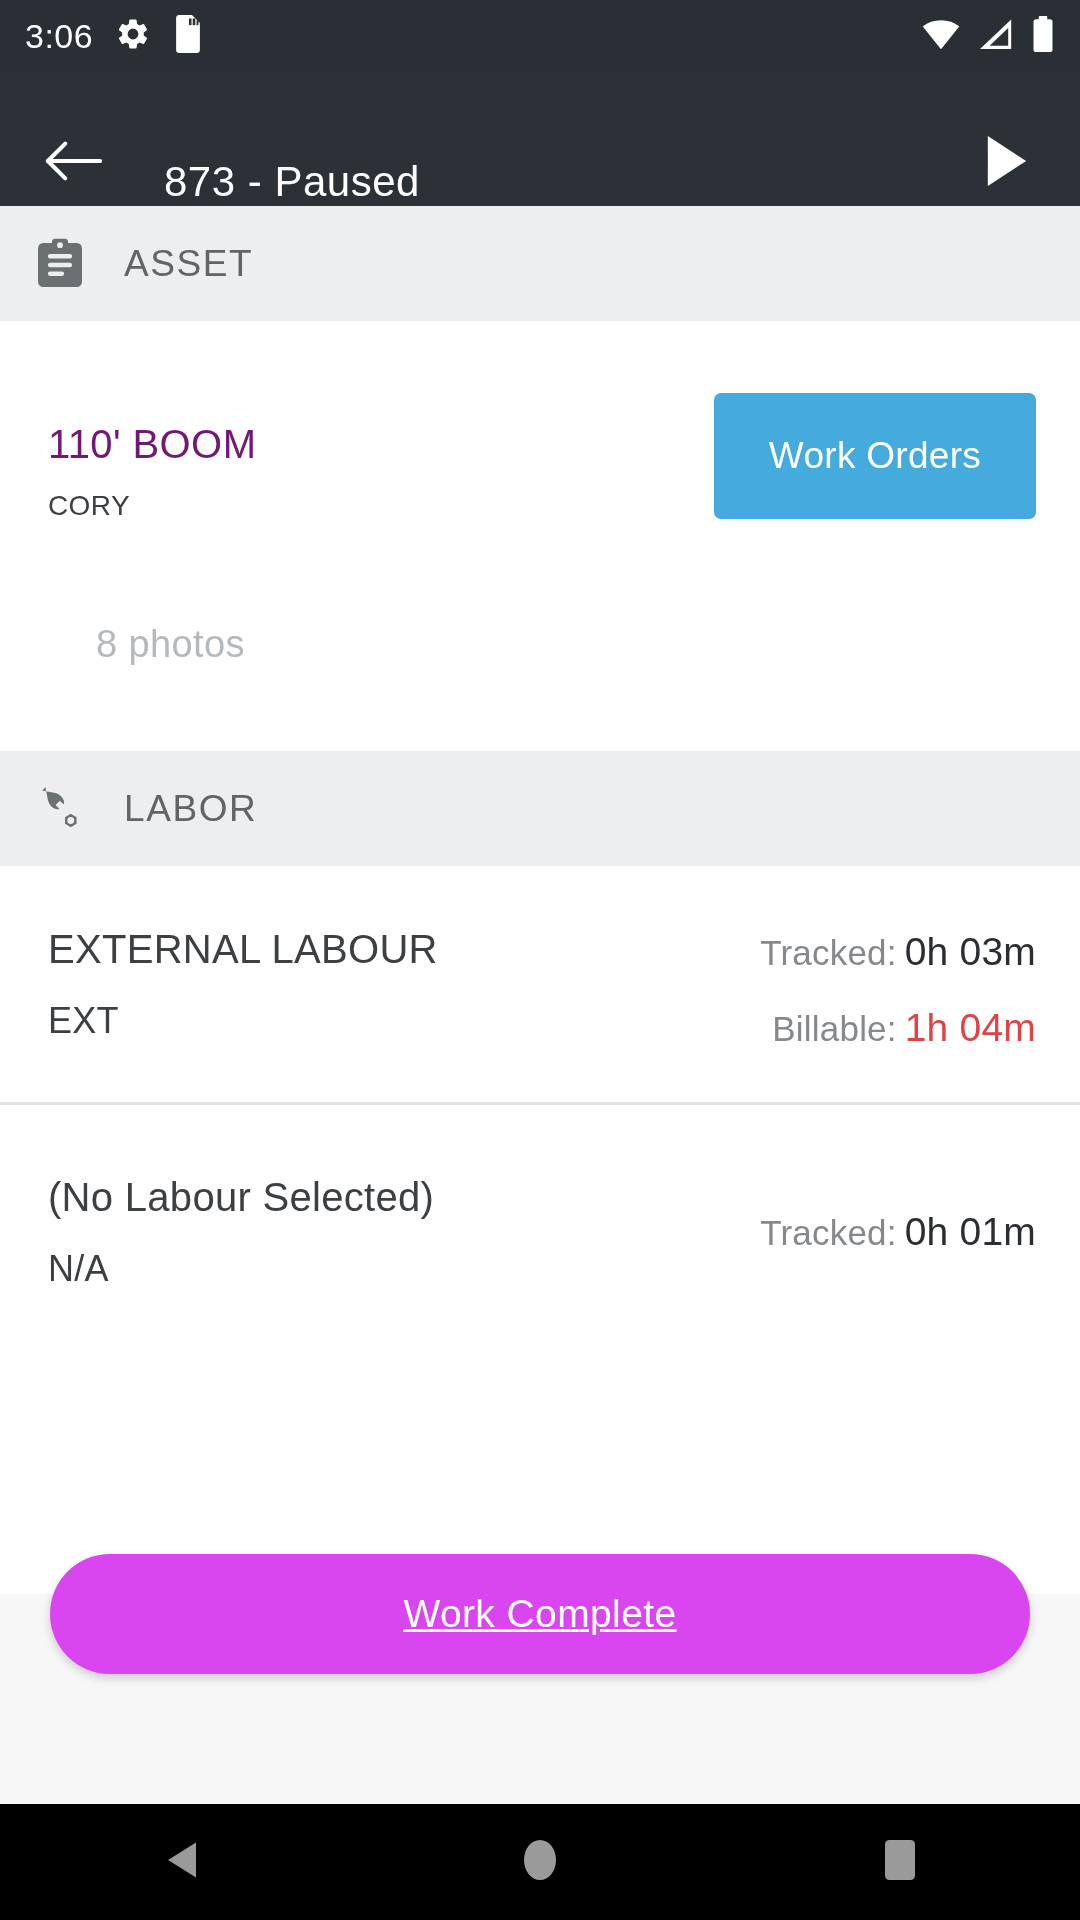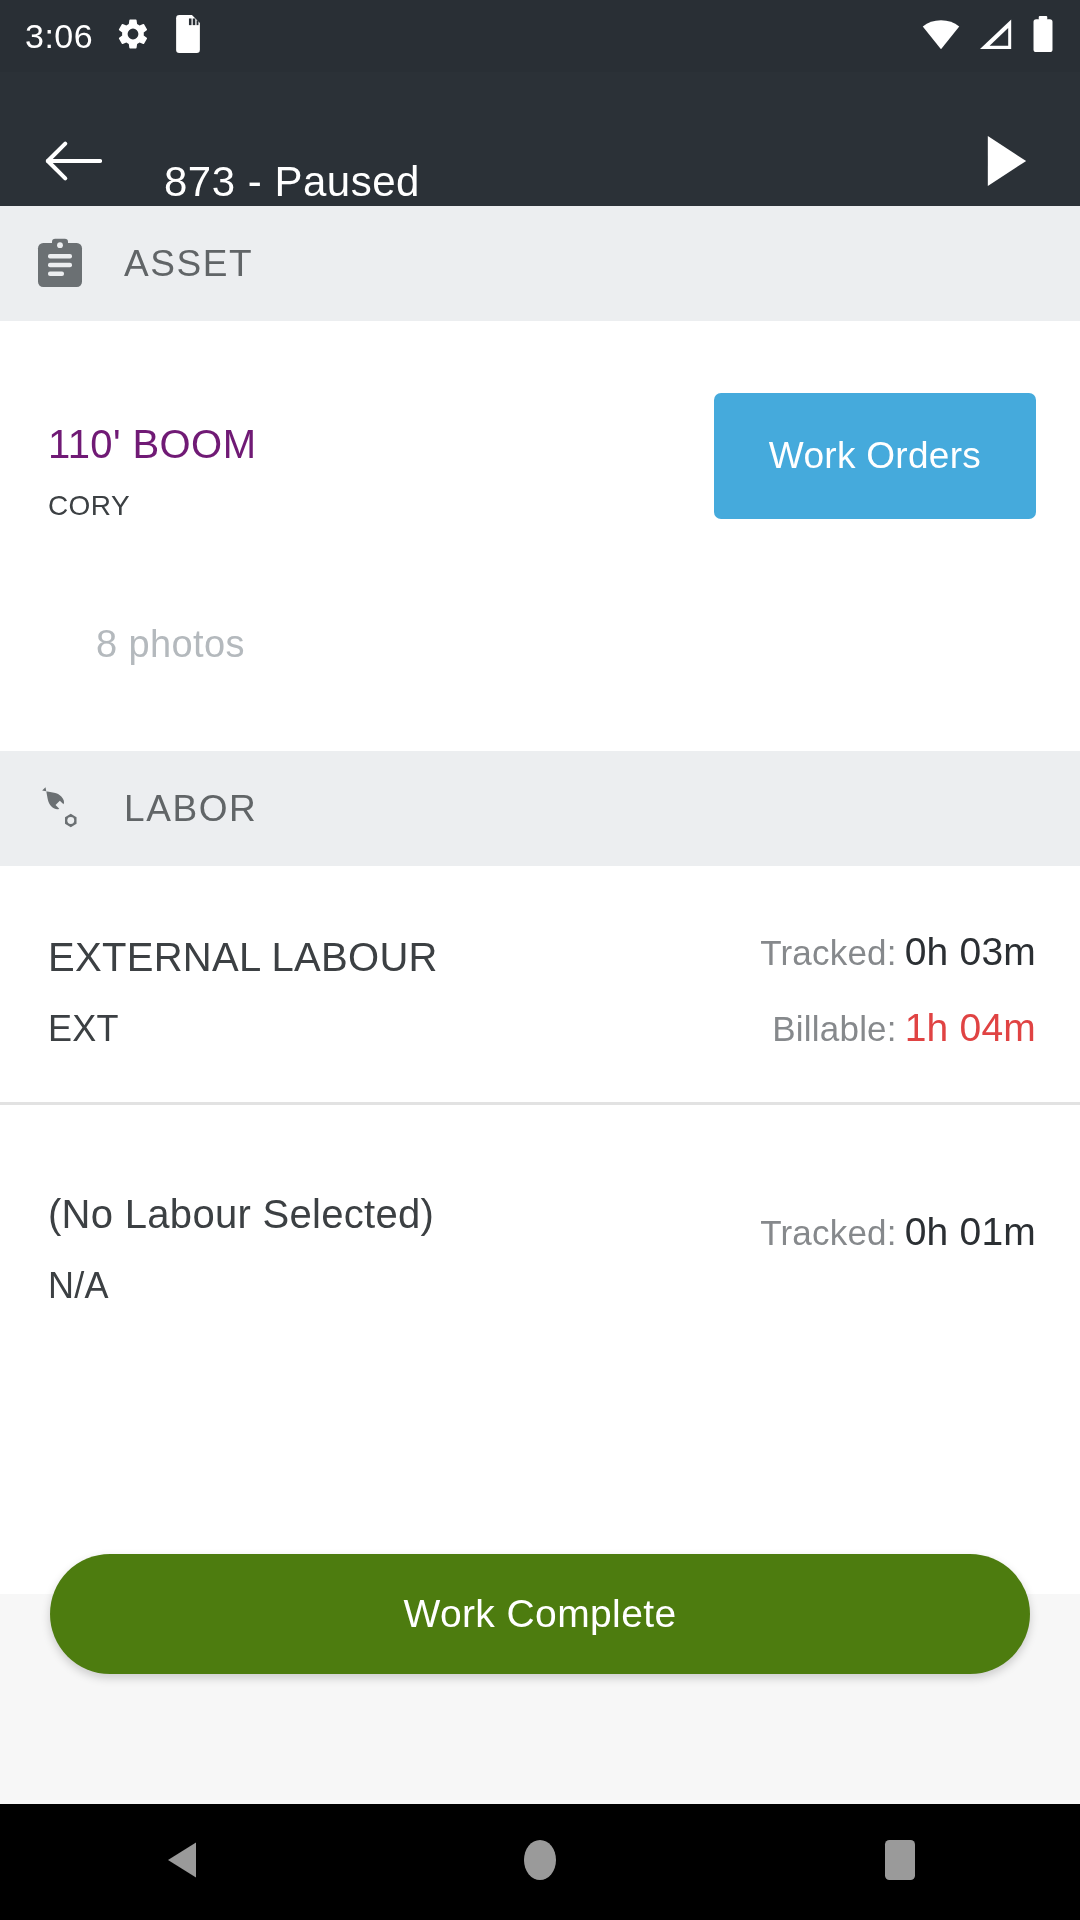--- a/index.html
+++ b/index.html
@@ -62,44 +62,45 @@
     border: none; border-radius: 7px;
     width: 322px; height: 126px;
     font-size: 37px; font-family: Liberation Sans, sans-serif;
     letter-spacing: .3px; cursor: pointer;
   }
   .photos { position: absolute; left: 96px; top: 302px; font-size: 38px; color: #b4b9bd; letter-spacing: .4px; }
 
   
   .labor-body { background: #fff; flex: 1 1 auto; position: relative; }
   .labor-row {
-    display: flex; align-items: flex-end;
+    display: flex; align-items: center;
     padding: 52px 44px 52px 48px;
     position: relative;
   }
   .labor-row + .labor-row { border-top: 3px solid #e2e2e2; }
   .lr-left { width: 470px; }
   .lr-title { font-size: 40px; color: #3c4043; line-height: 1.16; letter-spacing: .3px; }
   .lr-sub { font-size: 36px; color: #3c4043; margin-top: 28px; letter-spacing: .3px; }
   .lr-right { margin-left: auto; text-align: right; padding-top: 12px; }
   .time-line { font-size: 35px; color: #86898c; letter-spacing: .2px; white-space: nowrap; }
   .time-line + .time-line { margin-top: 32px; }
   .time-line .tval { font-size: 39px; color: #2b2f33; margin-left: 8px; }
   .time-line .tval.red { color: #e04343; }
   .lr-right.single { padding-top: 0; display: flex; align-items: center; min-height: 150px; }
 
   
   .bottom-area { position: absolute; left: 0; right: 0; bottom: 116px; height: 210px; background: #f7f7f7; }
   .work-complete {
     position: absolute; left: 50px; right: 50px; top: -40px;
     height: 120px; border: none; border-radius: 62px;
-    background: #4d7c0f; color: #fff;
+    background: #d946ef; color: #fff;
     font-size: 39px; font-family: "Liberation Sans", sans-serif;
     letter-spacing: .4px; cursor: pointer;
     box-shadow: 0 4px 10px rgba(0,0,0,.18);
+    text-decoration: underline;
   }
 
   
   .navbar {
     position: absolute; left: 0; bottom: 0; width: 1080px; height: 116px;
     background: #000; display: flex; align-items: center; justify-content: space-around;
   }
   .nav-btn { width: 150px; height: 116px; display: flex; align-items: center; justify-content: center; }
 </style>
 </head>

